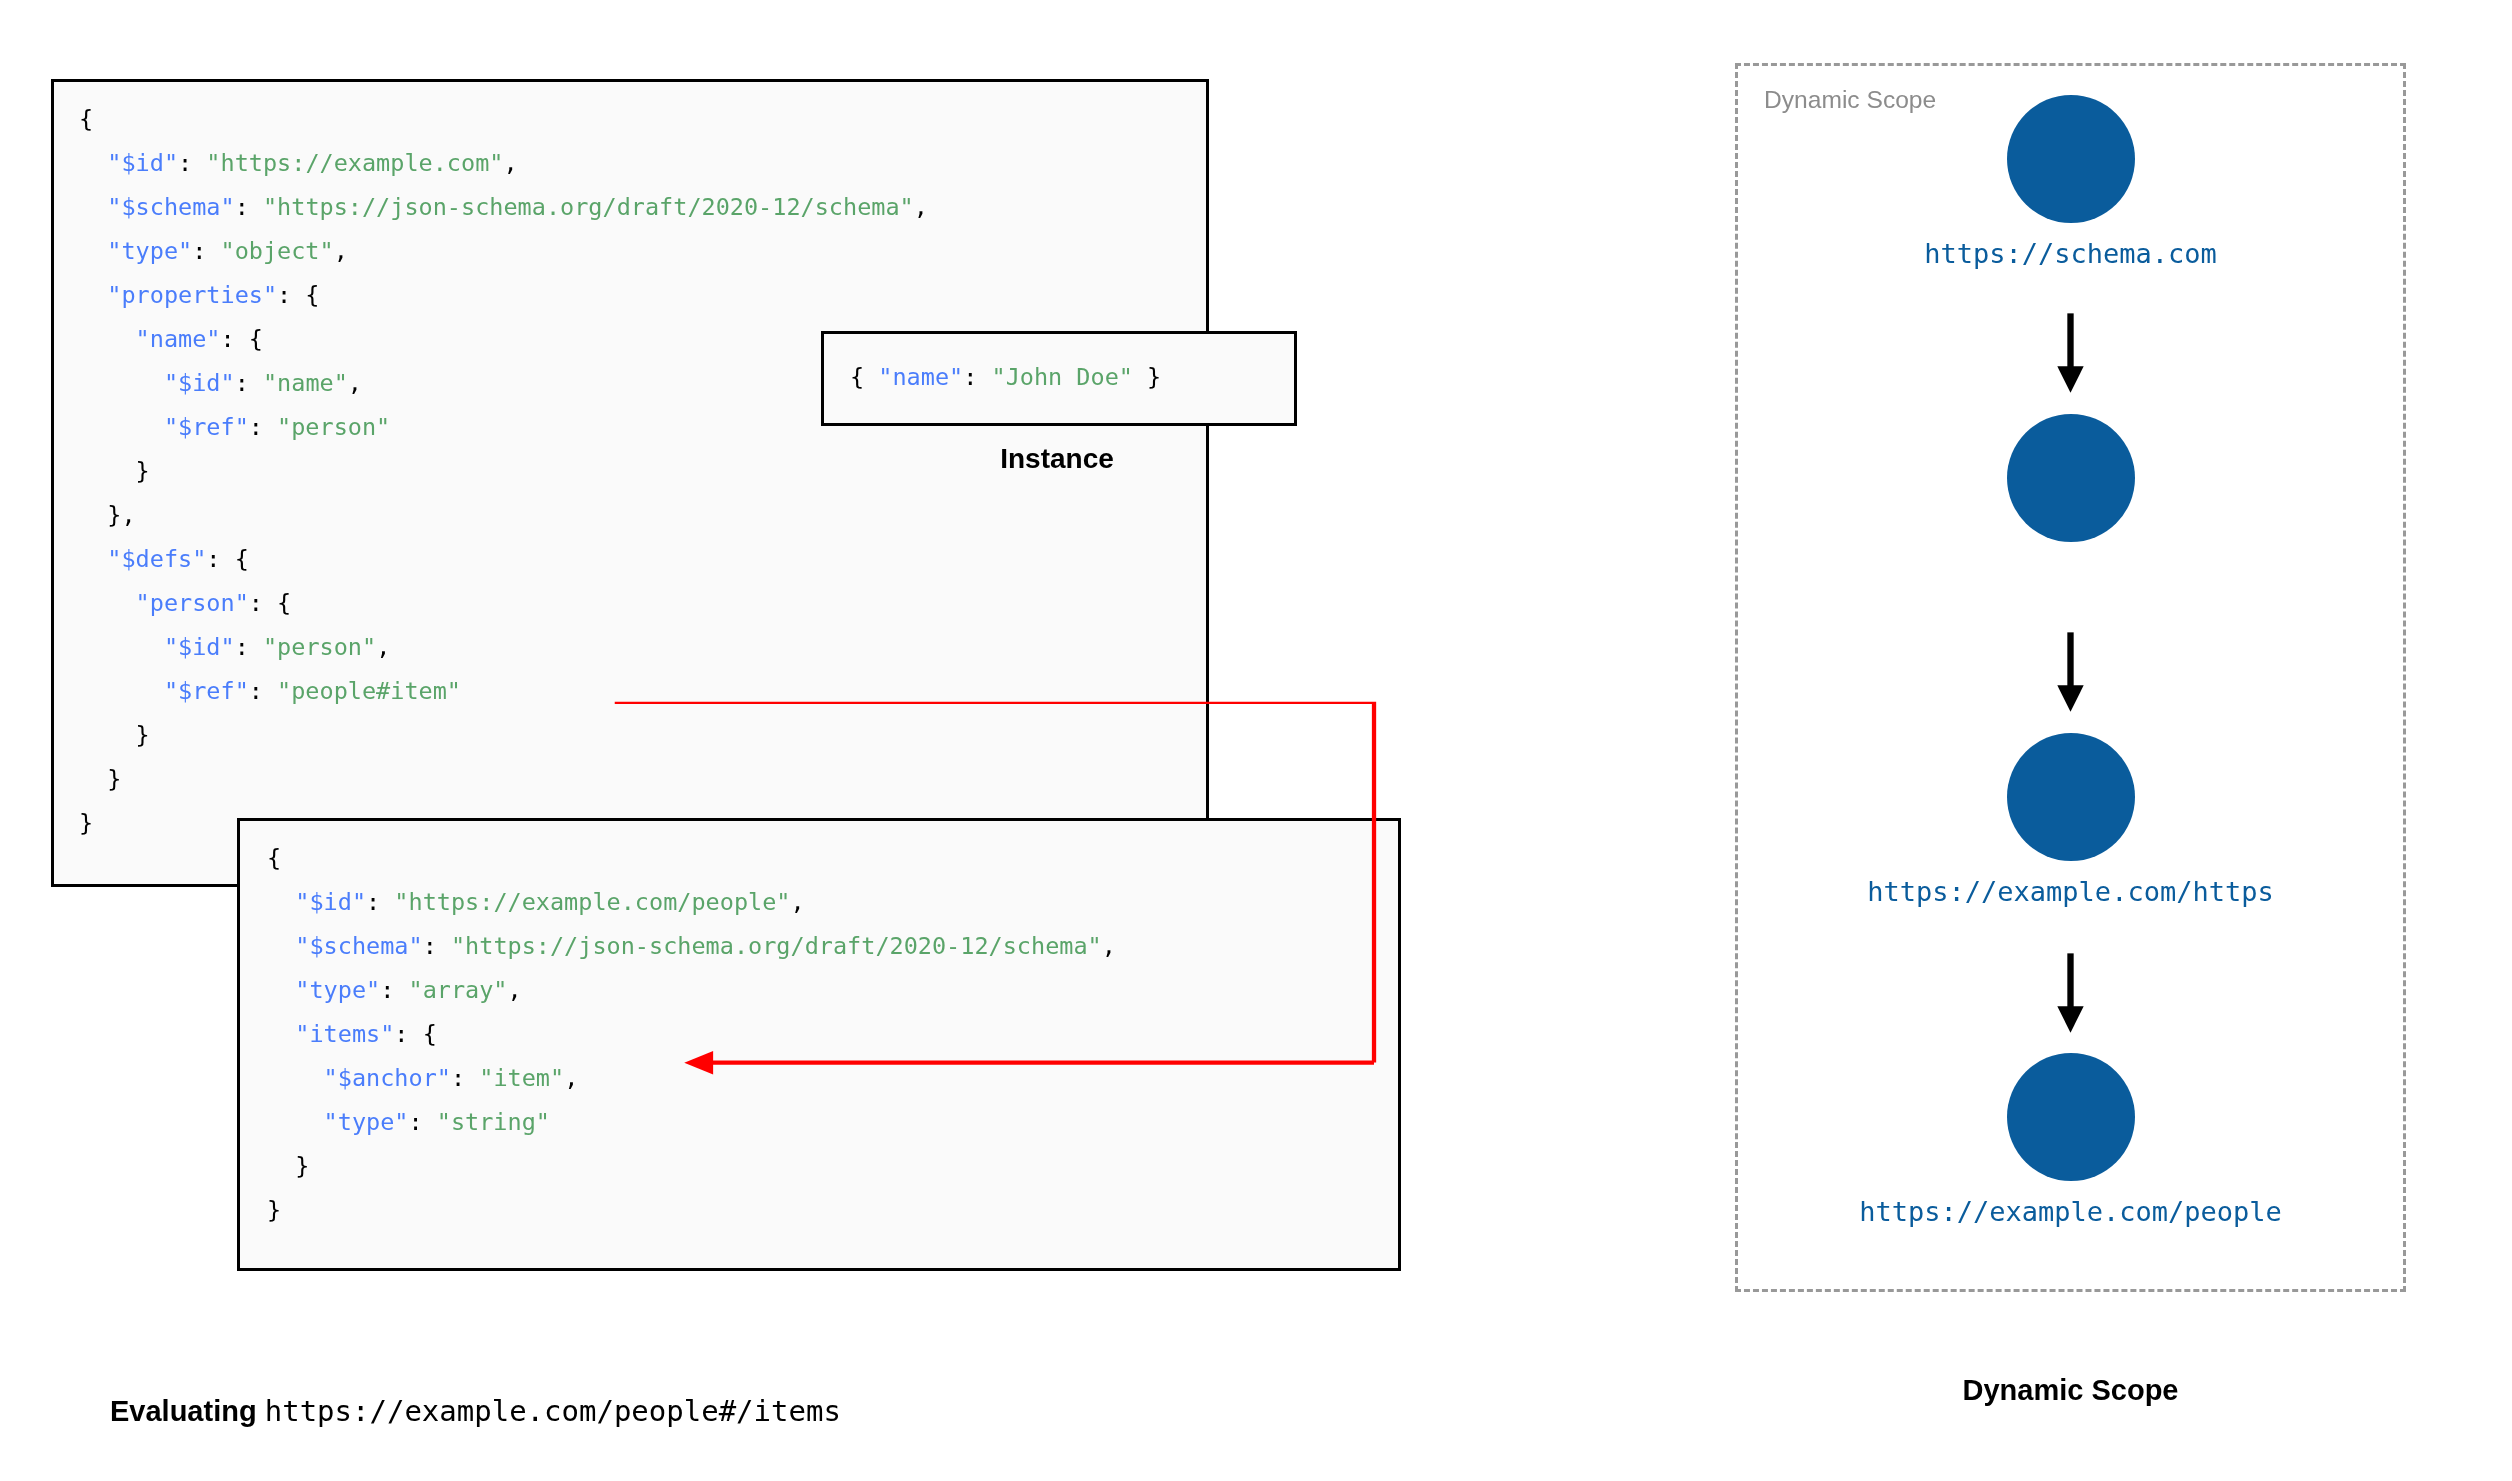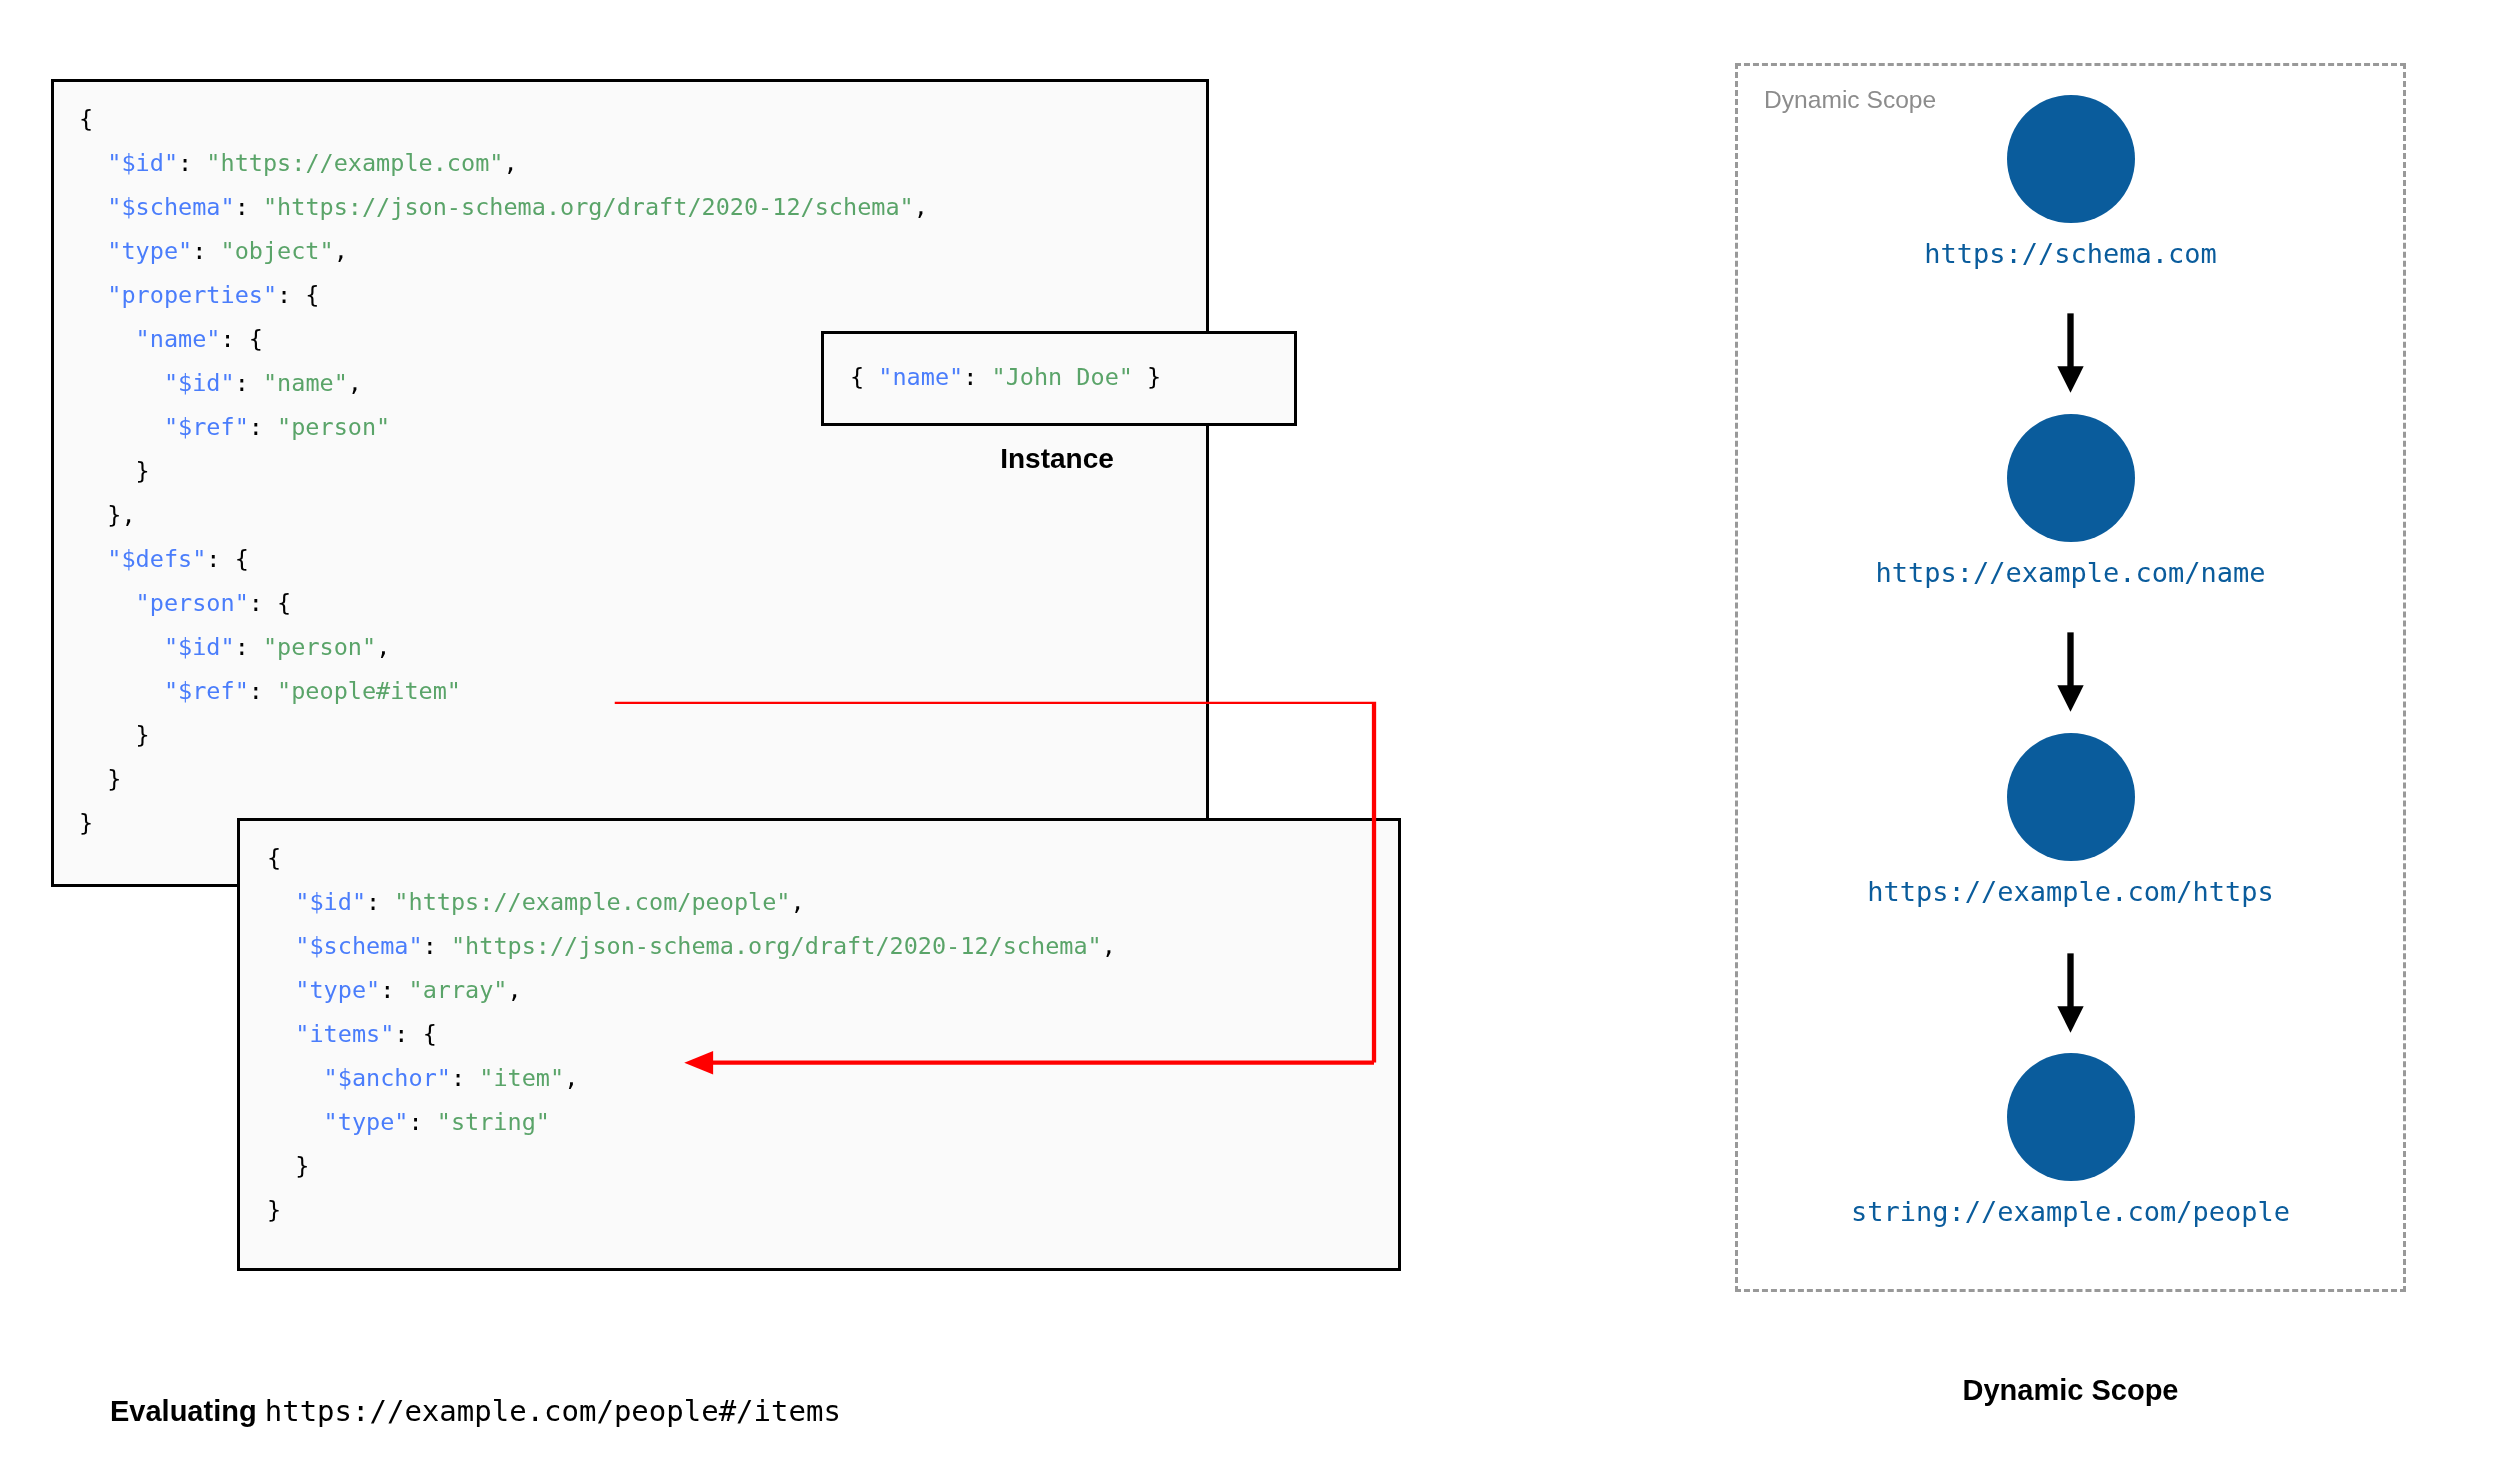--- a/index.html
+++ b/index.html
@@ -195,21 +195,20 @@
   </div>
   <div class="scope-arrow" id="arrow-0">
     <svg width="37" height="80" viewBox="0 0 70 150">
       <line x1="35" y1="0" x2="35" y2="108" stroke="#000" stroke-width="12"></line>
       <polygon points="35,150 10,100 60,100" fill="#000"></polygon>
     </svg>
   </div>
 
   <div class="scope-node" id="node-1">
     <div class="scope-circle"></div>
-    <div class="scope-label">https://example.com/name</div>
   </div>
   <div class="scope-arrow" id="arrow-1">
     <svg width="37" height="80" viewBox="0 0 70 150">
       <line x1="35" y1="0" x2="35" y2="108" stroke="#000" stroke-width="12"></line>
       <polygon points="35,150 10,100 60,100" fill="#000"></polygon>
     </svg>
   </div>
 
   <div class="scope-node" id="node-2">
     <div class="scope-circle"></div>
@@ -217,19 +216,19 @@
   </div>
   <div class="scope-arrow" id="arrow-2">
     <svg width="37" height="80" viewBox="0 0 70 150">
       <line x1="35" y1="0" x2="35" y2="108" stroke="#000" stroke-width="12"></line>
       <polygon points="35,150 10,100 60,100" fill="#000"></polygon>
     </svg>
   </div>
 
   <div class="scope-node" id="node-3">
     <div class="scope-circle"></div>
-    <div class="scope-label">string://example.com/people</div>
+    <div class="scope-label">https://example.com/people</div>
   </div>
 
   <div id="dynamic-scope-caption">Dynamic Scope</div>
 
 </div>
 
 
 </body></html>

